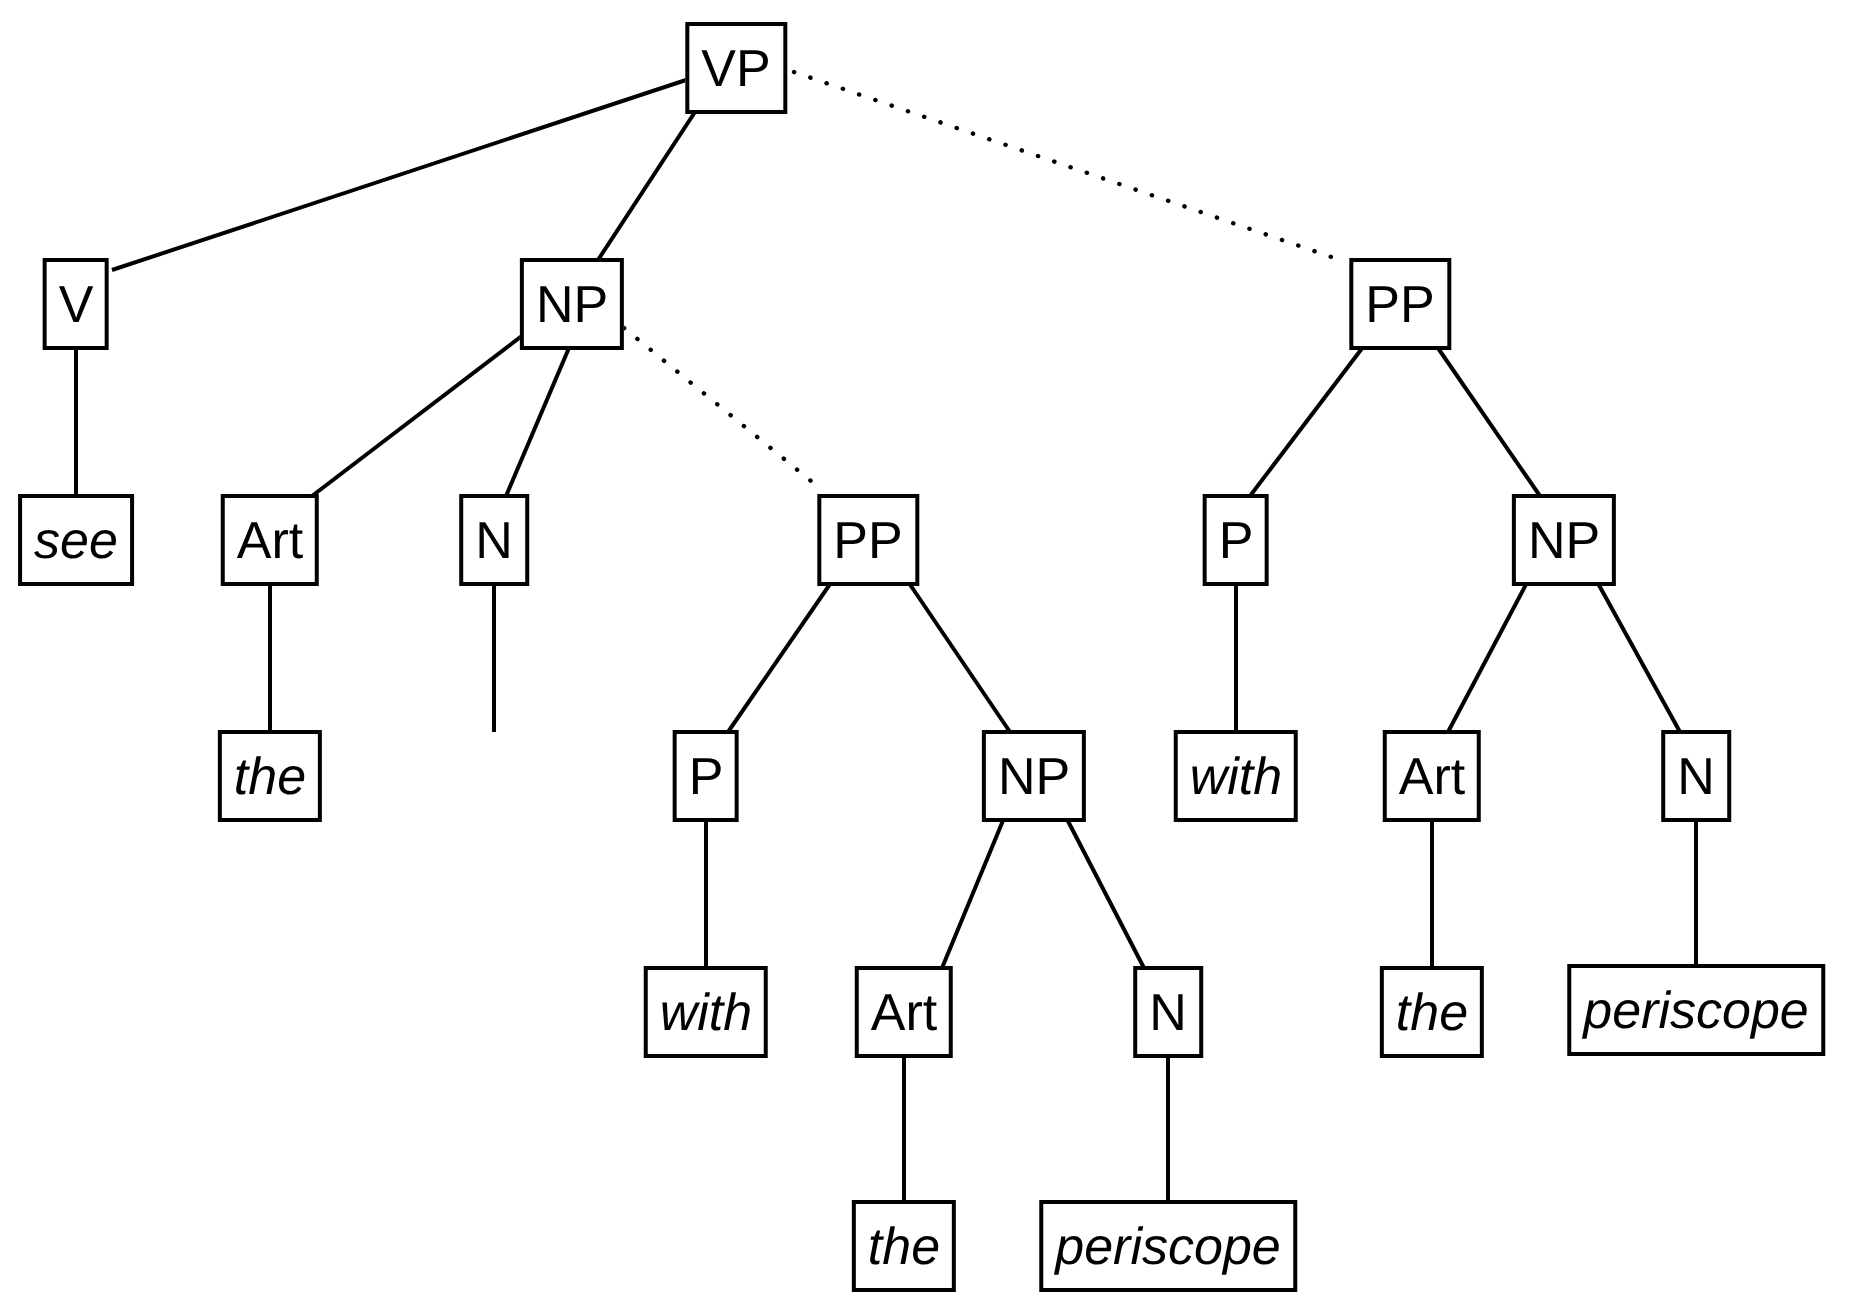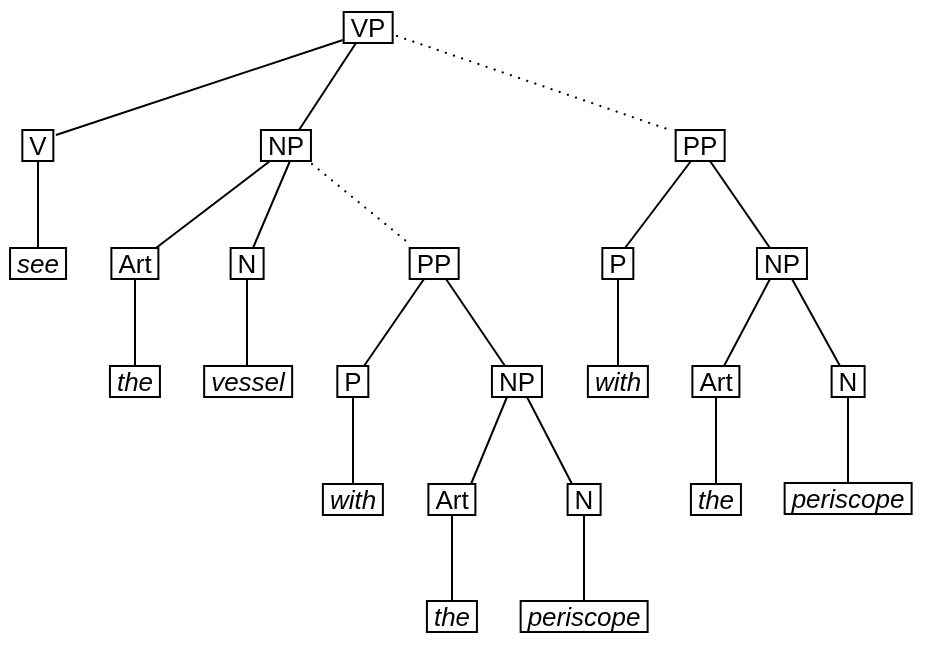--- a/index.html
+++ b/index.html
@@ -29,21 +29,21 @@
   svg.edges line.dotted {
     stroke: #000000;
     stroke-width: 2.2;
     stroke-dasharray: 0.1 8.5;
     stroke-linecap: round;
   }
   .node {
     position: absolute;
     transform: translateX(-50%);
     box-sizing: border-box;
-    height: 33px;
+    height: 46px;
     min-width: 30px;
     padding: 0 6px;
     border: 2px solid #000000;
     background: #ffffff;
     display: flex;
     align-items: center;
     justify-content: center;
     font-size: 26px;
     line-height: 1;
     color: #000000;
@@ -115,23 +115,20 @@
   <div class="node" style="left:618px; top:247px;">
       <span>P</span>
     </div>
   <div class="node" style="left:782px; top:247px;">
       <span>NP</span>
     </div>
 
   <div class="node terminal" style="left:135px; top:365px;">
       <span>the</span>
     </div>
-  <div class="node terminal" style="left:248px; top:365px;">
-      <span>vessel</span>
-    </div>
   <div class="node" style="left:353px; top:365px;">
       <span>P</span>
     </div>
   <div class="node" style="left:517px; top:365px;">
       <span>NP</span>
     </div>
   <div class="node terminal" style="left:618px; top:365px;">
       <span>with</span>
     </div>
   <div class="node" style="left:716px; top:365px;">

